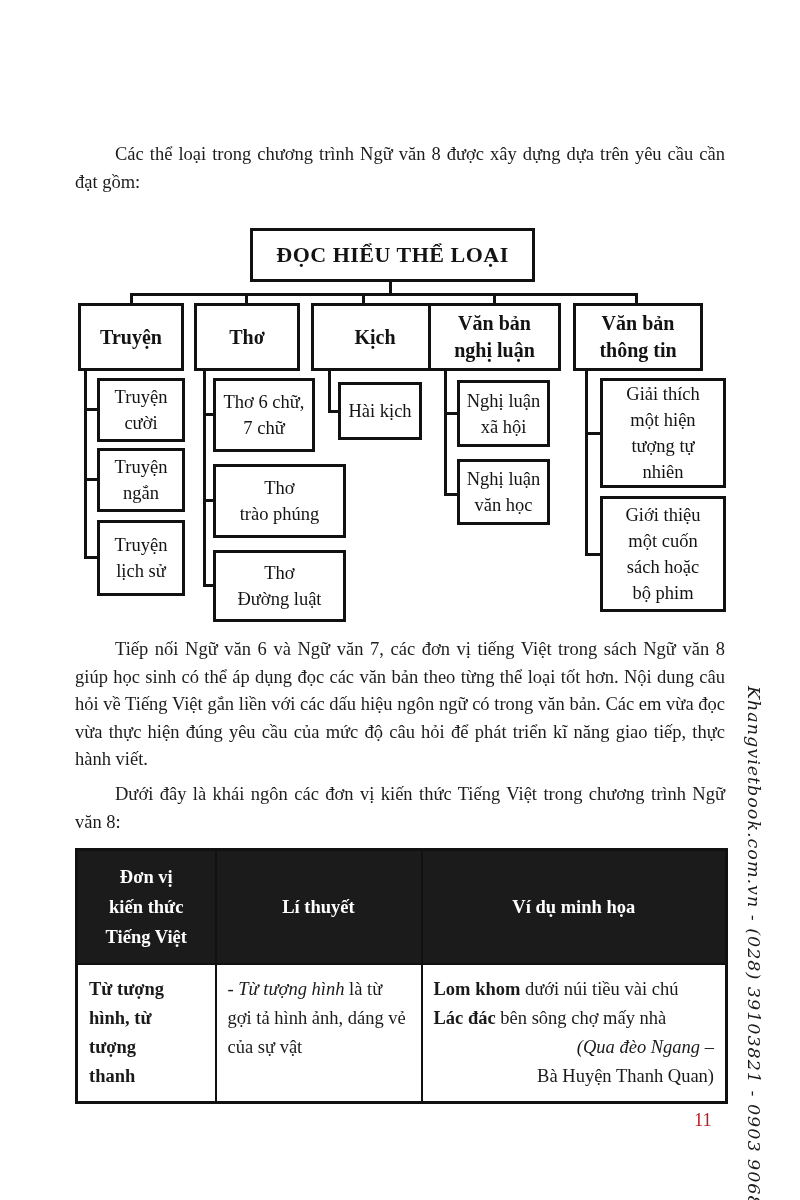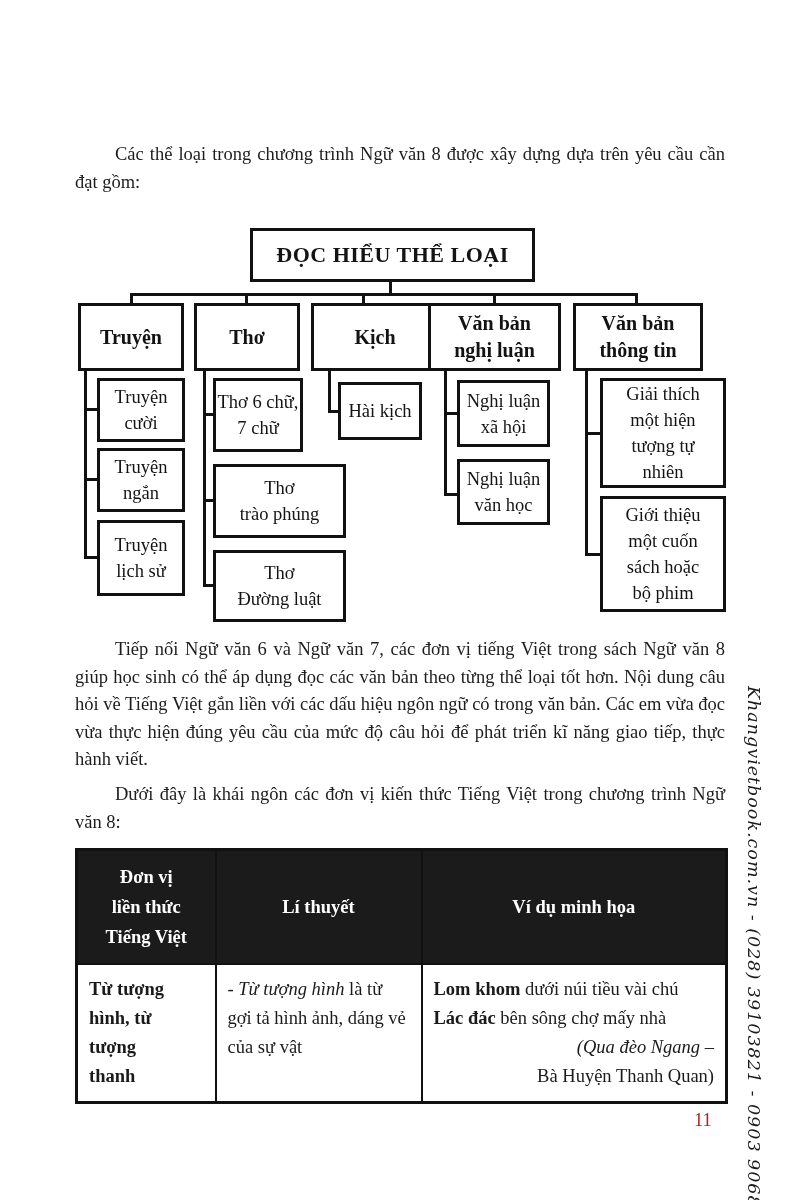--- a/index.html
+++ b/index.html
@@ -92,21 +92,21 @@
 cười</div>
     <div class="dbox dchild" style="left:97px;top:448px;width:88px;height:64px;">Truyện
 ngắn</div>
     <div class="dbox dchild" style="left:97px;top:520px;width:88px;height:76px;">Truyện
 lịch sử</div>
 
     <i class="ln" style="left:203px;top:371px;width:3px;height:216px;"></i>
     <i class="ln" style="left:203px;top:413px;width:10px;height:3px;"></i>
     <i class="ln" style="left:203px;top:499px;width:10px;height:3px;"></i>
     <i class="ln" style="left:203px;top:584px;width:10px;height:3px;"></i>
-    <div class="dbox dchild" style="left:213px;top:378px;width:90px;height:74px;">Thơ 6 chữ,
+    <div class="dbox dchild" style="left:213px;top:378px;width:102px;height:74px;">Thơ 6 chữ,
 7 chữ</div>
     <div class="dbox dchild" style="left:213px;top:464px;width:133px;height:74px;">Thơ
 trào phúng</div>
     <div class="dbox dchild" style="left:213px;top:550px;width:133px;height:72px;">Thơ
 Đường luật</div>
 
     <i class="ln" style="left:328px;top:371px;width:3px;height:42px;"></i>
     <i class="ln" style="left:328px;top:410px;width:10px;height:3px;"></i>
     <div class="dbox dchild" style="left:338px;top:382px;width:84px;height:58px;">Hài kịch</div>
 
@@ -136,21 +136,21 @@
 
   <table class="ktable">
     <colgroup>
         <col style="width:139px">
         <col style="width:206px">
         <col>
       </colgroup>
     <thead>
       <tr>
         <th class="prewrap">Đơn vị
-liền thức
+kiến thức
 Tiếng Việt</th>
         <th>Lí thuyết</th>
         <th>Ví dụ minh họa</th>
       </tr>
     </thead>
     <tbody>
       <tr>
         <td class="c1 prewrap">Từ tượng
 hình, từ
 tượng

